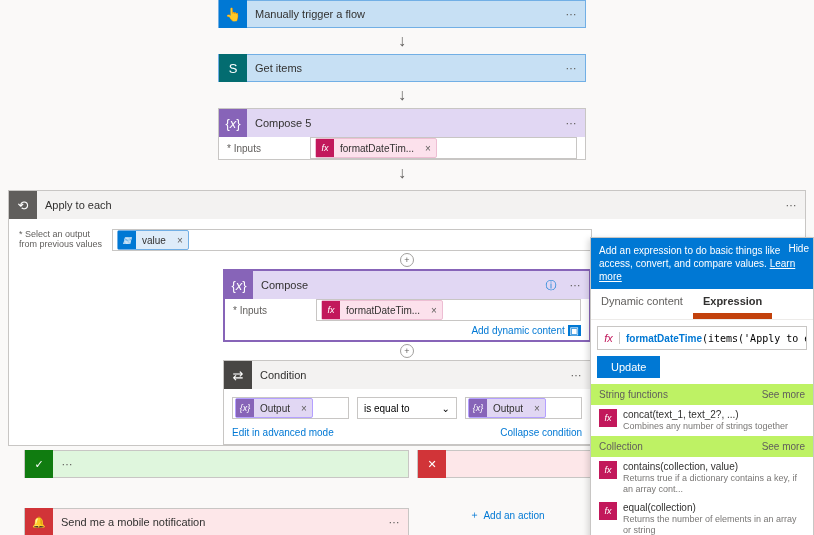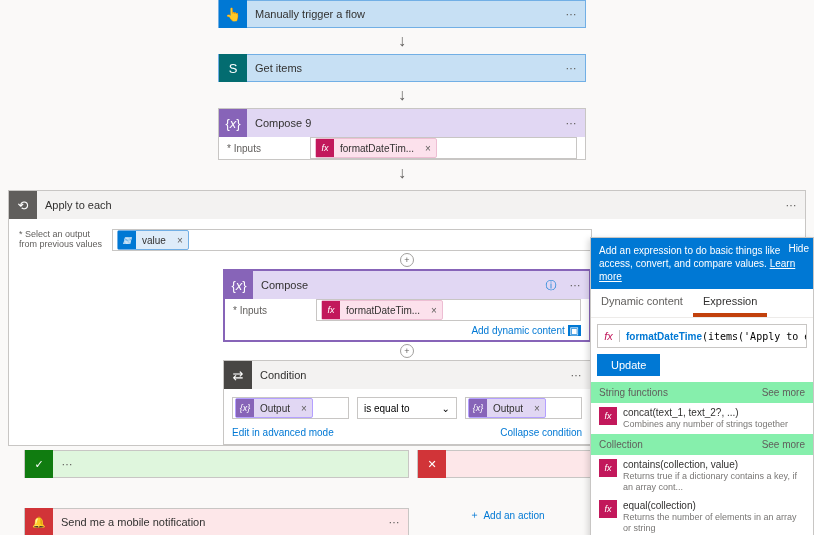--- a/index.html
+++ b/index.html
@@ -48,27 +48,27 @@
 .branch-icon{width:28px;height:28px;display:flex;align-items:center;justify-content:center;color:#fff}
 .yes{background:#107c10}
 .no{background:#d13438}
 .notif{margin-top:30px;border:1px solid #c8c6c4;background:#fde7e9;height:28px;display:flex;align-items:center}
 .notif-icon{width:28px;height:28px;background:#d13438;display:flex;align-items:center;justify-content:center;color:#fff}
 .panel{position:absolute;right:0;top:237px;width:224px;background:#fff;border:1px solid #c8c6c4;box-shadow:-2px 2px 6px rgba(0,0,0,.15)}
 .panel-banner{background:#0078d4;color:#fff;padding:6px 8px;font-size:10px;line-height:1.3}
 .panel-banner a{color:#fff;text-decoration:underline}
 .panel-tabs{display:flex;border-bottom:1px solid #edebe9;font-size:11px}
 .panel-tab{padding:6px 10px;cursor:pointer;color:#605e5c}
-.panel-tab.active{border-bottom:4px solid #c2410c;color:#323130;font-weight:400}
+.panel-tab.active{border-bottom:6px solid #c2410c;color:#323130;font-weight:700}
 .fx-row{display:flex;align-items:center;border:1px solid #c8c6c4;margin:6px;height:24px}
 .fx-lbl{width:22px;text-align:center;font-style:italic;color:#c2185b;border-right:1px solid #c8c6c4}
 .fx-input{flex:1;padding:0 6px;font-size:10px;font-family:Consolas,monospace;white-space:nowrap;overflow:hidden}
 .fx-input .fn{color:#0078d4;font-weight:bold}
 .update-btn{margin:0 6px 6px;background:#0078d4;color:#fff;border:none;padding:5px 14px;font-size:11px;cursor:pointer}
-.cat{padding:5px 8px;display:flex;justify-content:space-between;font-size:10px;color:#605e5c;background:#86efac}
+.cat{padding:5px 8px;display:flex;justify-content:space-between;font-size:10px;color:#605e5c;background:#bef264}
 .fn-item{display:flex;padding:4px 8px;gap:6px;cursor:pointer}
 .fn-icon{width:18px;height:18px;background:#c2185b;color:#fff;display:flex;align-items:center;justify-content:center;font-style:italic;font-size:9px;flex-shrink:0}
 .fn-txt{font-size:10px;line-height:1.2}
 .fn-name{color:#323130;font-weight:400}
 .fn-desc{color:#797775;font-size:9px}
 .hide{position:absolute;right:4px;top:4px;color:#fff;font-size:10px;cursor:pointer}
 .add-action{color:#0078d4;font-size:10px;display:flex;align-items:center;gap:4px;justify-content:center;margin-top:30px}
 </style>
 </head>
 <body>
@@ -82,21 +82,21 @@
   <div class="arrow">↓</div>
   <div class="step blue">
     <div class="step-icon bg-teal">S</div>
     <div class="step-title">Get items</div>
     <div class="step-menu">⋯</div>
   </div>
   <div class="arrow">↓</div>
   <div class="card">
     <div class="card-hdr" style="background:#e1d7f3">
       <div class="step-icon bg-purple">{<i>x</i>}</div>
-      <div class="step-title">Compose 9</div>
+      <div class="step-title">Compose 5</div>
       <div class="step-menu">⋯</div>
     </div>
     <div class="card-body">
       <div class="row">
         <div class="lbl">* Inputs</div>
         <div class="value-input">
           <span class="token">
             <span class="token-icon">fx</span>
             <span class="token-text">formatDateTim...</span>
             <span class="token-x">×</span>

